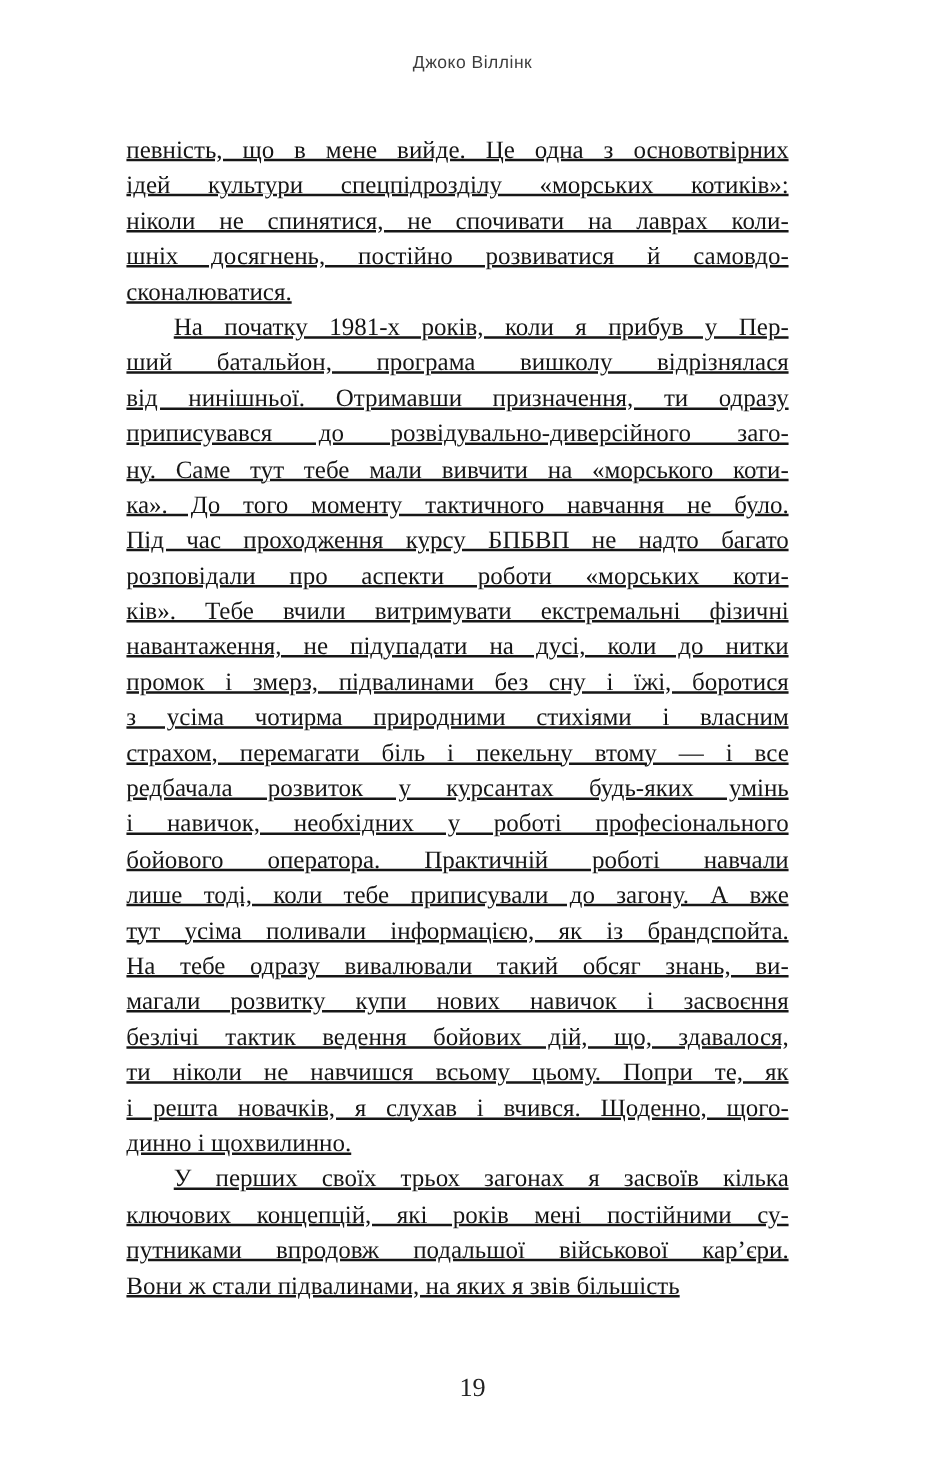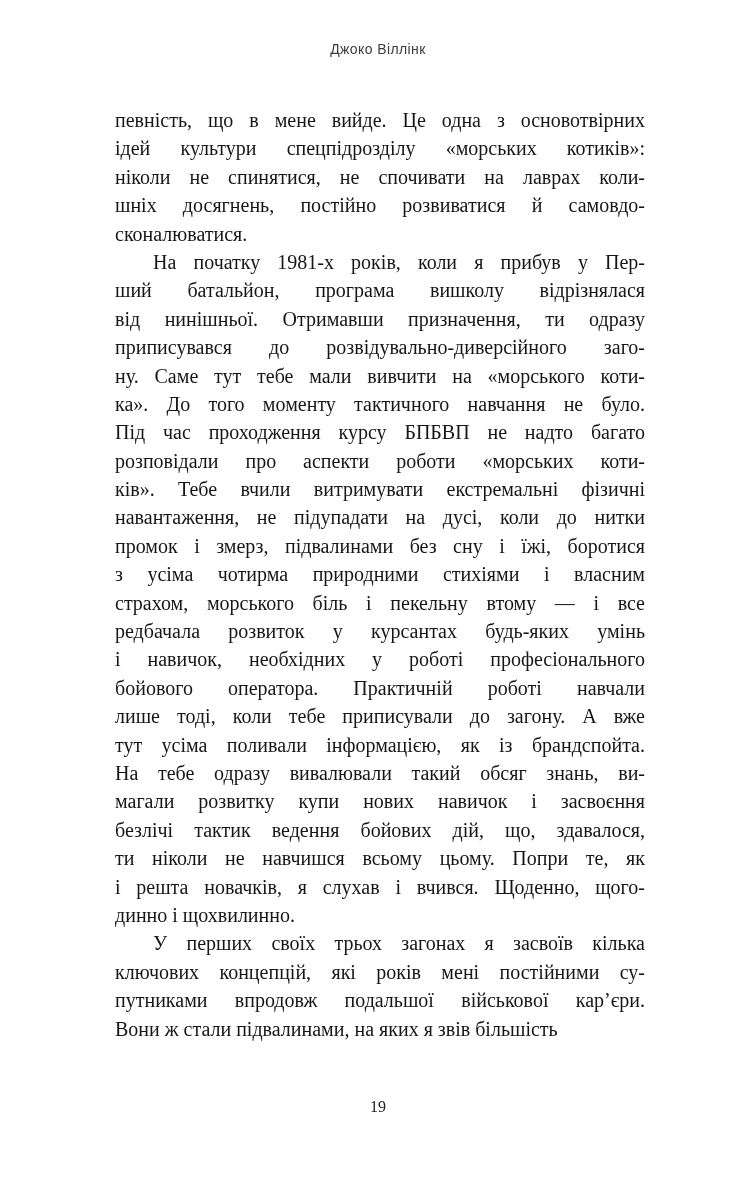--- a/index.html
+++ b/index.html
@@ -20,24 +20,25 @@
     text-align: center;
     font-family: "Liberation Sans", "DejaVu Sans", sans-serif;
     font-size: 14px;
     font-weight: 400;
     letter-spacing: 0.4px;
     color: #3d3d3d;
   }
   .text-block {
     position: absolute;
     top: 106px;
-    left: 115px;
+    left: 101px;
     width: 530px;
     font-size: 20px;
     color: #161616;
+    text-decoration: underline;
   }
   .paragraph { margin: 0; padding: 0; }
   .line {
     height: 28.4px;
     line-height: 28.4px;
     text-align: justify;
     text-align-last: justify;
     overflow: hidden;
     white-space: normal;
   }
@@ -52,21 +53,21 @@
     text-align-last: left;
   }
   .line.last::after { content: none; }
   .paragraph.indent .line.first { text-indent: 38px; }
   .folio {
     position: absolute;
     top: 1098px;
     left: 0;
     width: 756px;
     text-align: center;
-    font-size: 16px;
+    font-size: 21px;
     color: #222222;
   }
 </style>
 </head>
 <body>
 
 <div class="running-head">Джоко Віллінк</div>
 
 <div class="text-block">
     <div class="paragraph">
@@ -82,21 +83,21 @@
       <div class="line">від нинішньої. Отримавши призначення, ти одразу</div>
       <div class="line">приписувався до розвідувально-диверсійного заго-</div>
       <div class="line">ну. Саме тут тебе мали вивчити на «морського коти-</div>
       <div class="line">ка». До того моменту тактичного навчання не було.</div>
       <div class="line">Під час проходження курсу БПБВП не надто багато</div>
       <div class="line">розповідали про аспекти роботи «морських коти-</div>
       <div class="line">ків». Тебе вчили витримувати екстремальні фізичні</div>
       <div class="line">навантаження, не підупадати на дусі, коли до нитки</div>
       <div class="line">промок і змерз, підвалинами без сну і їжі, боротися</div>
       <div class="line">з усіма чотирма природними стихіями і власним</div>
-      <div class="line">страхом, морського біль і пекельну втому — і все</div>
+      <div class="line">страхом, перемагати біль і пекельну втому — і все</div>
       <div class="line">редбачала розвиток у курсантах будь-яких умінь</div>
       <div class="line">і навичок, необхідних у роботі професіонального</div>
       <div class="line">бойового оператора. Практичній роботі навчали</div>
       <div class="line">лише тоді, коли тебе приписували до загону. А вже</div>
       <div class="line">тут усіма поливали інформацією, як із брандспойта.</div>
       <div class="line">На тебе одразу вивалювали такий обсяг знань, ви-</div>
       <div class="line">магали розвитку купи нових навичок і засвоєння</div>
       <div class="line">безлічі тактик ведення бойових дій, що, здавалося,</div>
       <div class="line">ти ніколи не навчишся всьому цьому. Попри те, як</div>
       <div class="line">і решта новачків, я слухав і вчився. Щоденно, щого-</div>

